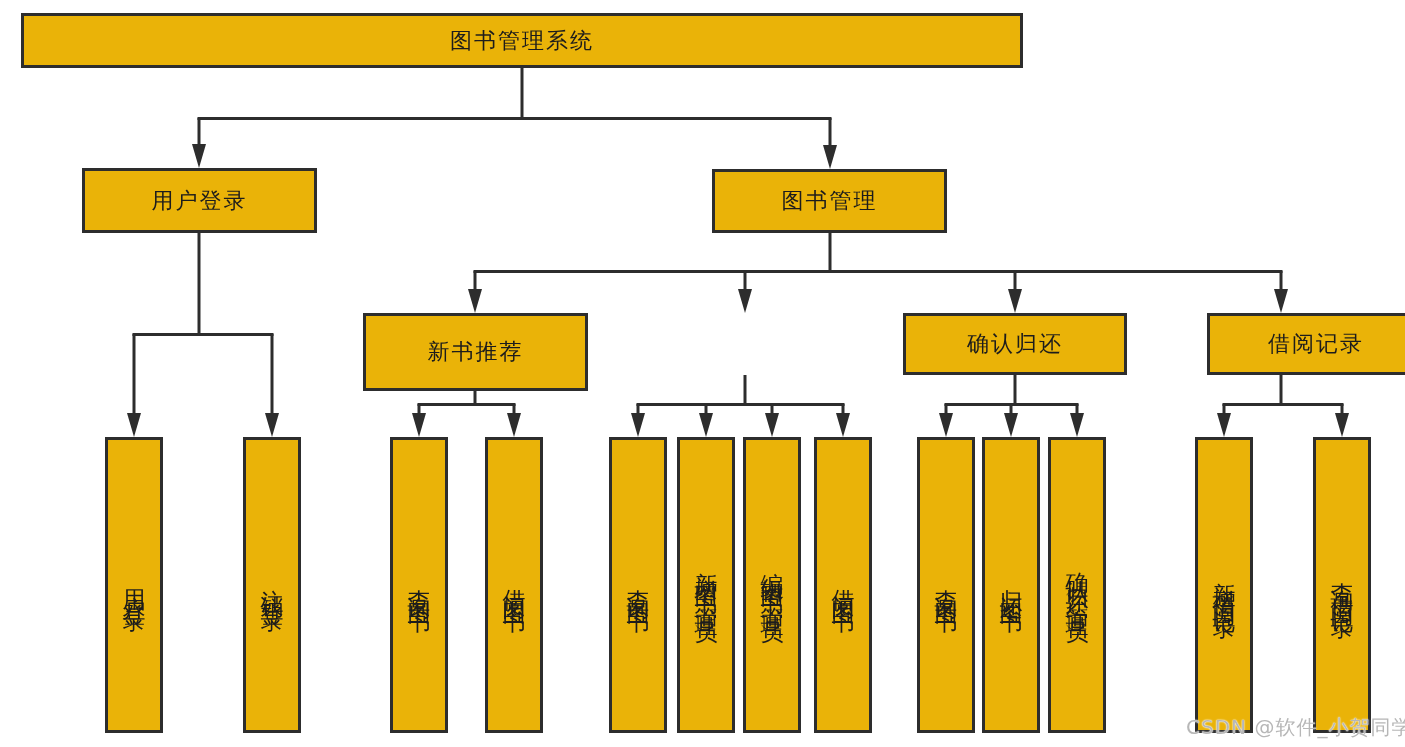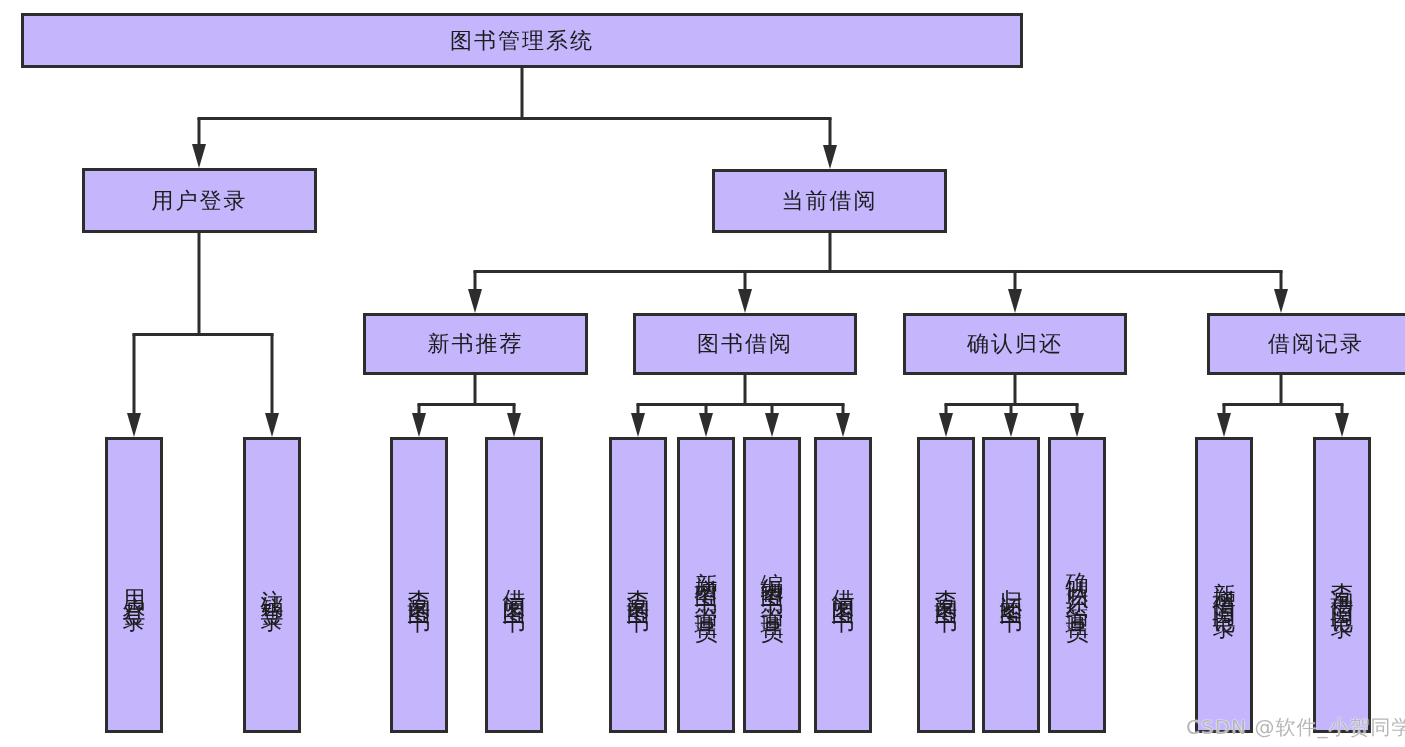--- a/index.html
+++ b/index.html
@@ -27,21 +27,21 @@
     stroke: #2d2d2d;
     stroke-width: 3;
   }
   .connectors polygon {
     fill: #2d2d2d;
     stroke: none;
   }
   .box {
     position: absolute;
     box-sizing: border-box;
-    background: #c4b5fd;
+    background: #eab308;
     border: 3px solid #2d2d2d;
     display: flex;
     align-items: center;
     justify-content: center;
     color: #1c1c1c;
     z-index: 1;
   }
   .hlabel {
     font-size: 22px;
     letter-spacing: 2px;
@@ -135,28 +135,25 @@
   </svg>
 
   <div class="box" style="left:21px;top:13px;width:1002px;height:55px">
     <span class="hlabel">图书管理系统</span>
   </div>
 
   <div class="box" style="left:82px;top:168px;width:235px;height:65px">
     <span class="hlabel">用户登录</span>
   </div>
   <div class="box" style="left:712px;top:169px;width:235px;height:64px">
-    <span class="hlabel">当前借阅</span>
-  </div>
-
-  <div class="box" style="left:363px;top:313px;width:225px;height:62px">
+    <span class="hlabel">图书管理</span>
+  </div>
+
+  <div class="box" style="left:363px;top:313px;width:225px;height:78px">
     <span class="hlabel">新书推荐</span>
-  </div>
-  <div class="box" style="left:633px;top:313px;width:224px;height:62px">
-    <span class="hlabel">图书借阅</span>
   </div>
   <div class="box" style="left:903px;top:313px;width:224px;height:62px">
     <span class="hlabel">确认归还</span>
   </div>
   <div class="box" style="left:1207px;top:313px;width:218px;height:62px">
     <span class="hlabel">借阅记录</span>
   </div>
 
   <div class="box vbox" style="left:105px;top:437px;width:58px;height:296px">
     <span class="vlabel">用户登录</span>

